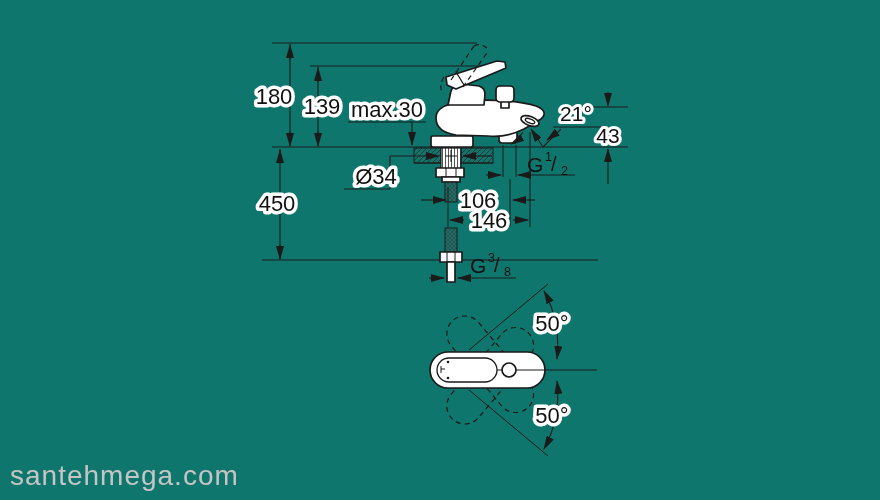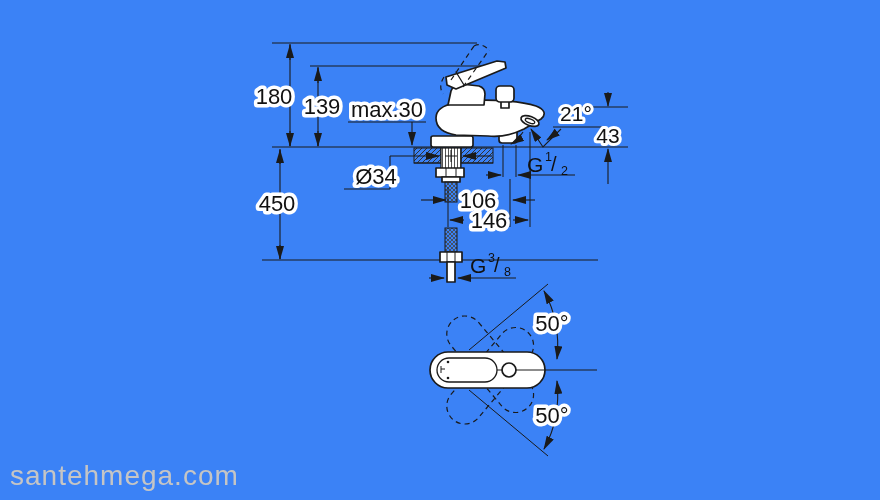--- a/index.html
+++ b/index.html
@@ -1,16 +1,16 @@
 <!DOCTYPE html>
 <html><head>
 <meta charset="utf-8">
 <style>
   html,body{margin:0;padding:0;background:#ffffff;}
-  .stage{position:relative;width:880px;height:500px;background:#3b82f6;overflow:hidden;
+  .stage{position:relative;width:880px;height:500px;background:#0f766e;overflow:hidden;
          font-family:"Liberation Sans", sans-serif;}
   svg{display:block;}
   text{font-family:"Liberation Sans", sans-serif;fill:#111;}
   .dimtxt{font-size:22px;paint-order:stroke;stroke:#fff;stroke-width:7px;stroke-linejoin:round;}
   .dimtxt-s{font-size:21px;paint-order:stroke;stroke:#fff;stroke-width:6px;stroke-linejoin:round;}
   .thread-base{font-size:21px;}
   .thread-sup{font-size:12.5px;}
   .thread-slash{font-size:20px;}
   .watermark{font-size:28px;fill:#c5c5c5;letter-spacing:1px;}
   .dim{stroke:#1a1a1a;stroke-width:1.1;fill:none;}

